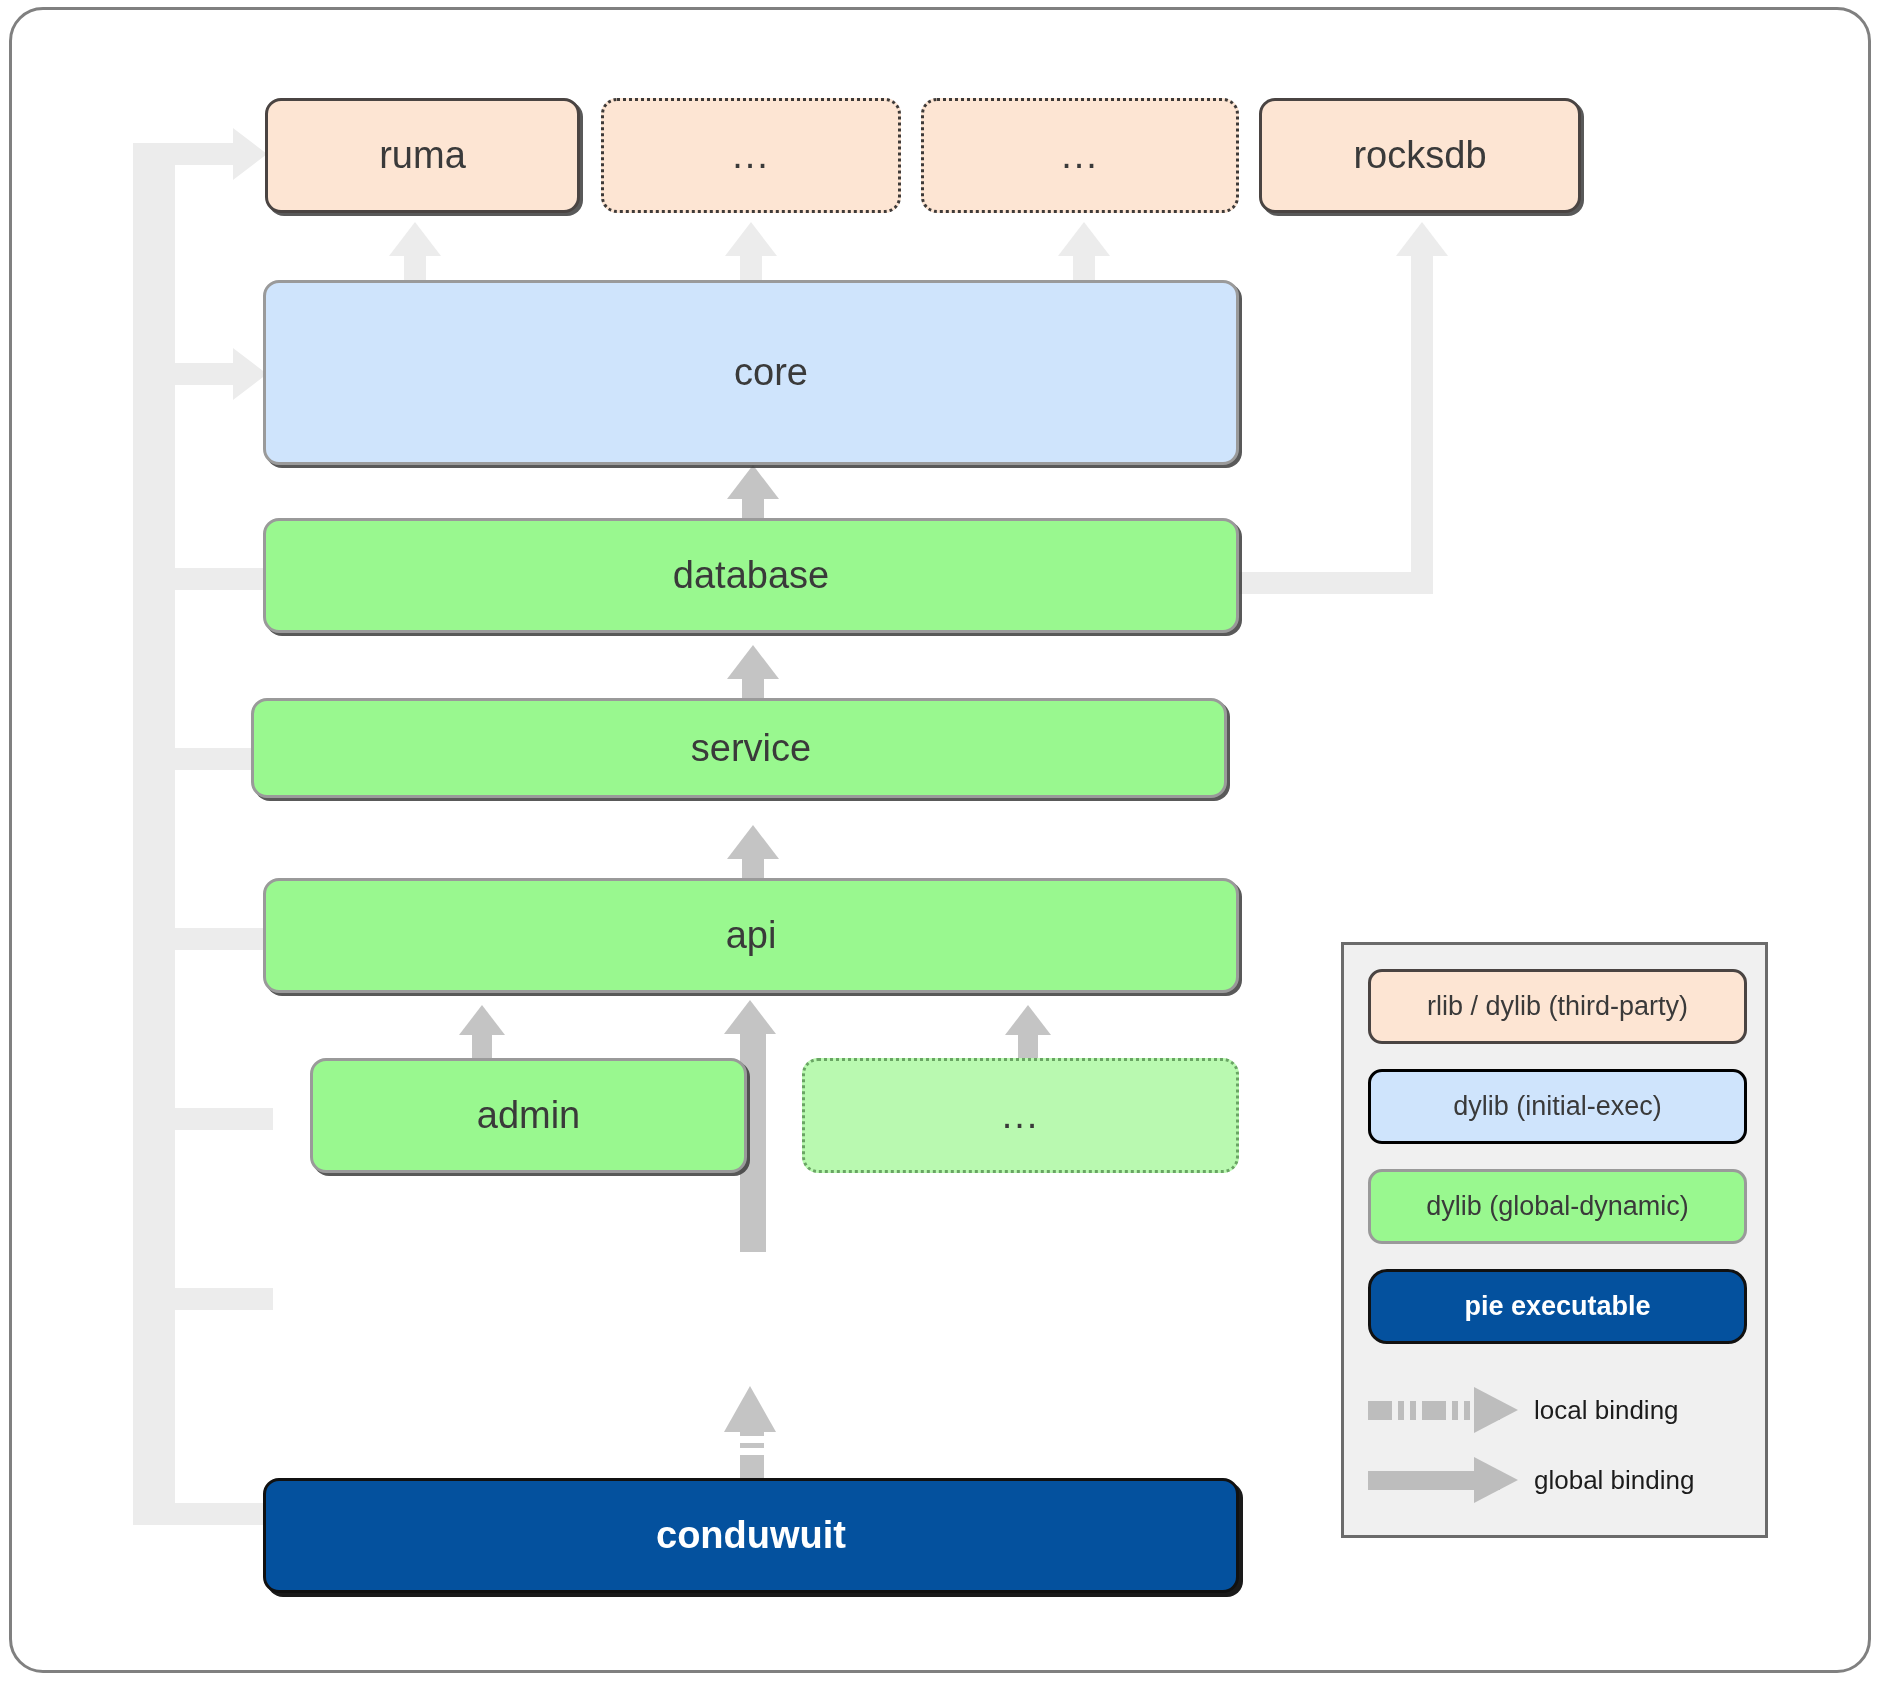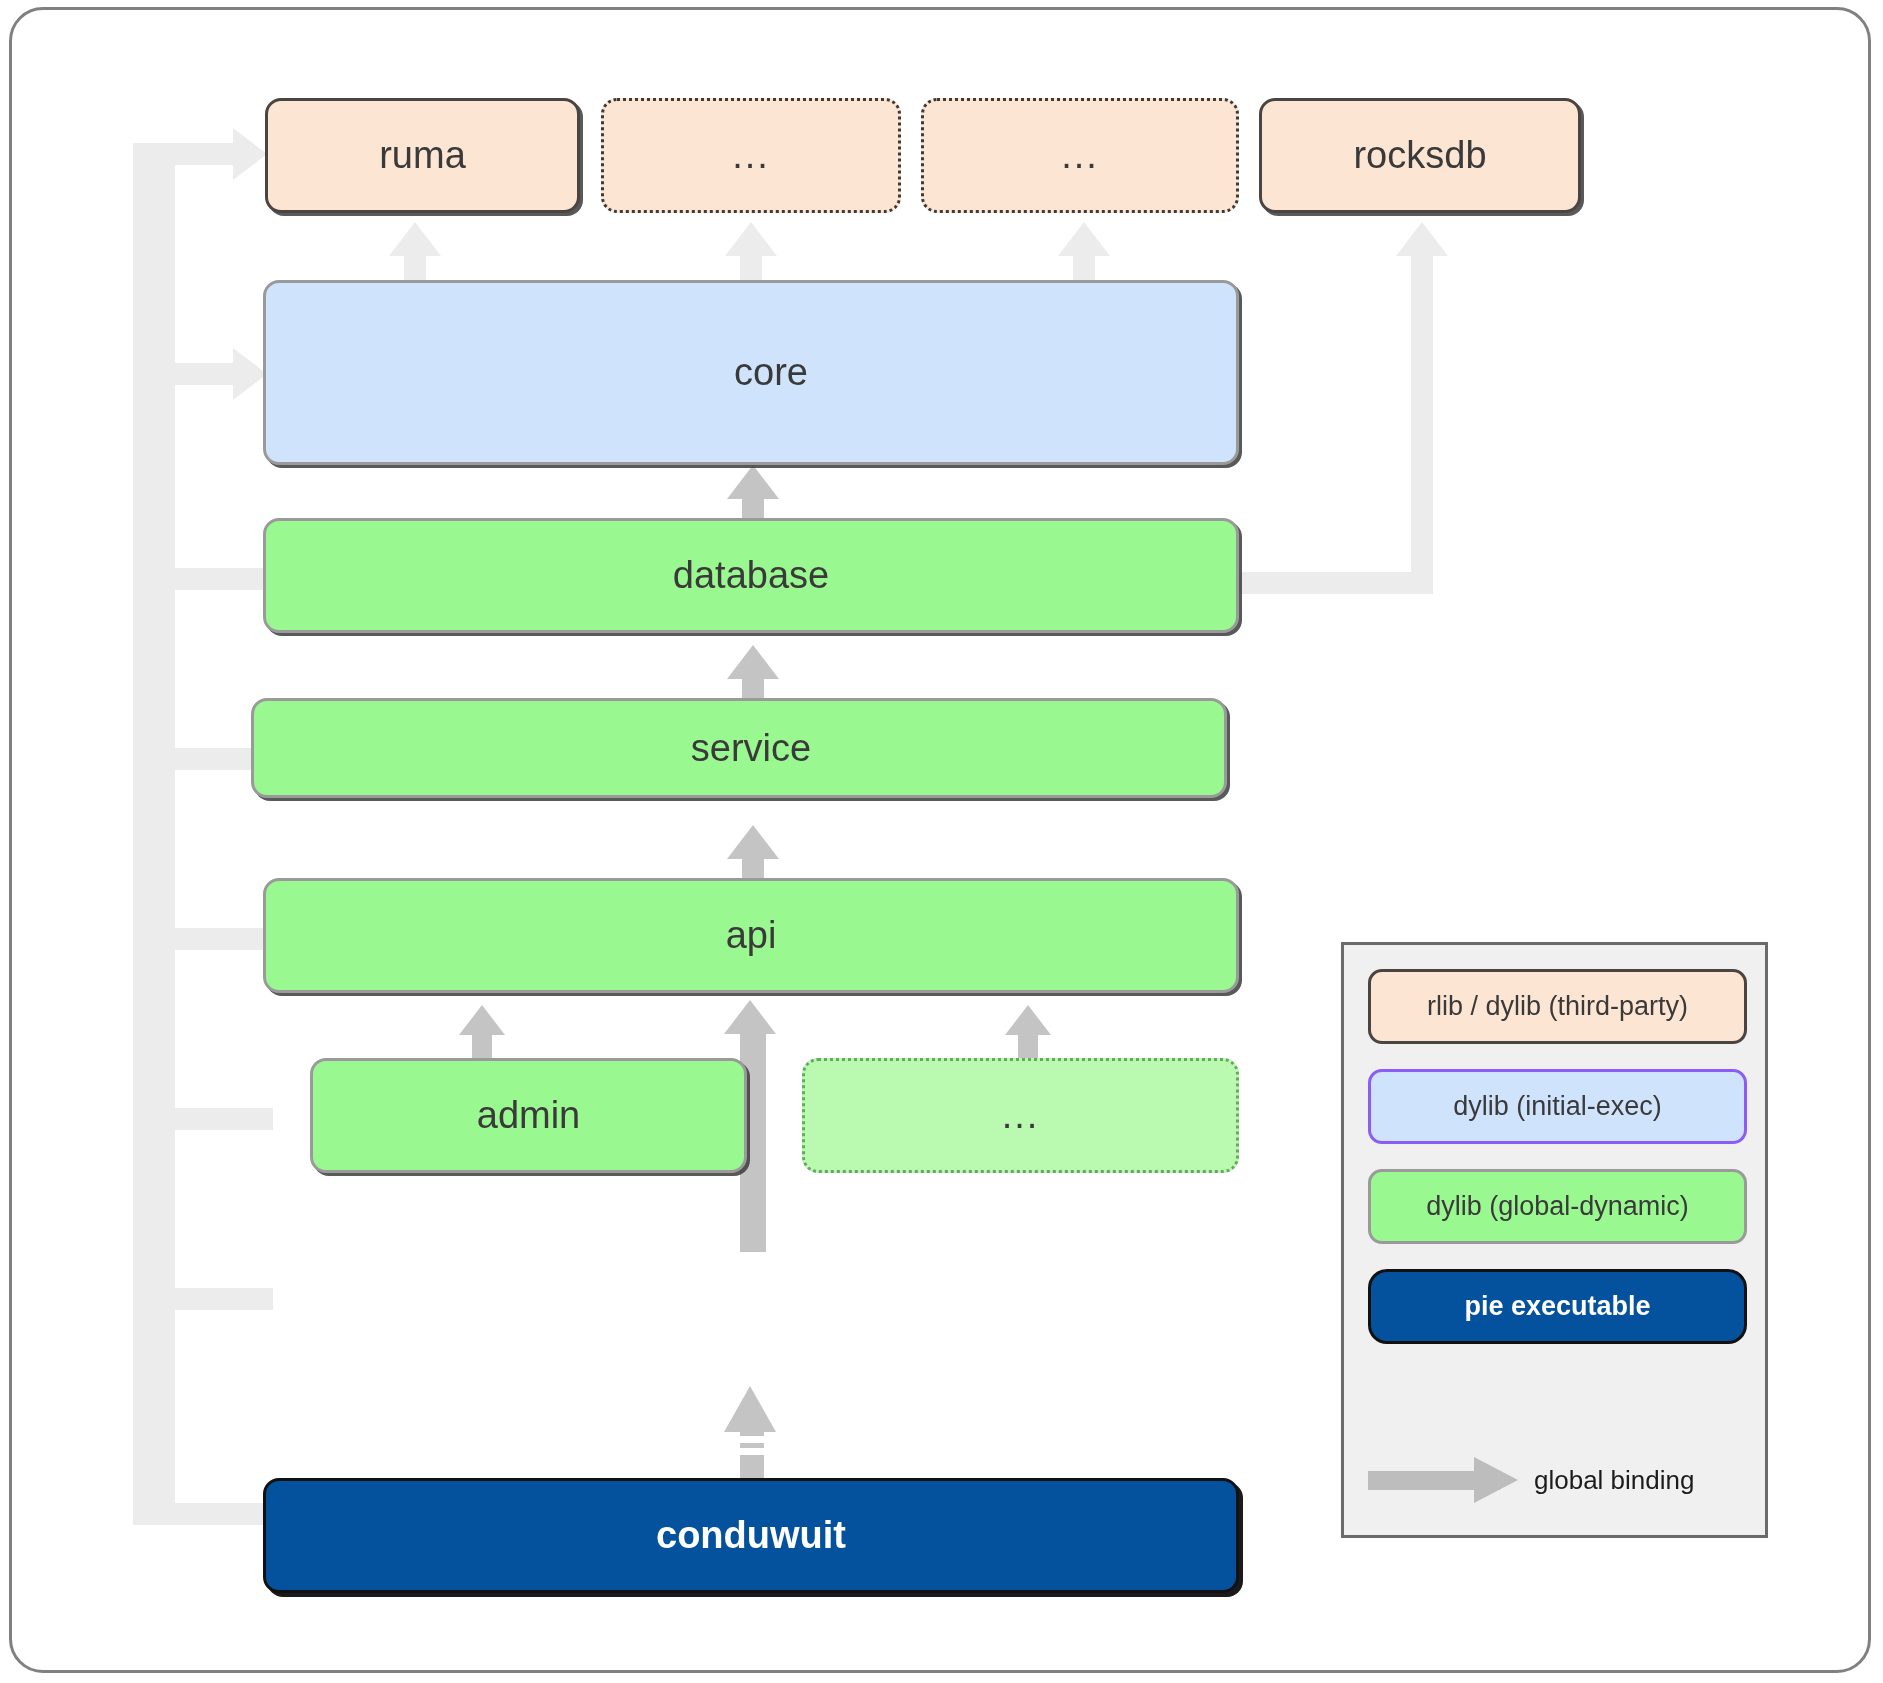--- a/index.html
+++ b/index.html
@@ -103,21 +103,21 @@
     height: 75px;
     border-radius: 14px;
     box-sizing: border-box;
     display: flex;
     align-items: center;
     justify-content: center;
     font-size: 27px;
     color: #3a3a3a;
   }
   .lg-box.orange { background: #fde5d3; border: 3px solid #4a4442; }
-  .lg-box.blue   { background: #cfe4fc; border: 3px solid #8b5cf6; }
+  .lg-box.blue   { background: #cfe4fc; border: 3px solid #000000; }
   .lg-box.green  { background: #99f88f; border: 3px solid #9a9a9a; }
   .lg-box.navy   { background: #04519e; border: 3px solid #111111; color:#fff; font-weight:bold; }
   .lg-row {
     position: absolute;
     left: 24px;
     width: 379px;
     height: 58px;
     display: flex;
     align-items: center;
   }
@@ -247,20 +247,33 @@
     <div class="lg-box blue" style="top:124px;">
       <span>dylib (initial-exec)</span>
     </div>
     <div class="lg-box green" style="top:224px;">
       <span>dylib (global-dynamic)</span>
     </div>
     <div class="lg-box navy" style="top:324px;border-radius:19px;">
       <span>pie executable</span>
     </div>
 
+    <div class="lg-row" style="top:436px;">
+      <span class="lg-arrow">
+        <span class="shaft" style="left:0px; width:24px;"></span>
+        <span class="shaft" style="left:30px; width:6px;"></span>
+        <span class="shaft" style="left:42px; width:6px;"></span>
+        <span class="shaft" style="left:54px; width:24px;"></span>
+        <span class="shaft" style="left:84px; width:6px;"></span>
+        <span class="shaft" style="left:96px; width:6px;"></span>
+        <span class="shaft" style="left:108px; width:24px;"></span>
+        <span class="head"></span>
+      </span>
+      <span class="lg-label">local binding</span>
+    </div>
 
     <div class="lg-row" style="top:506px;">
       <span class="lg-arrow">
         <span class="shaft" style="left:0px; width:132px;"></span>
         <span class="head"></span>
       </span>
       <span class="lg-label">global binding</span>
     </div>
   </div>
 </div>

